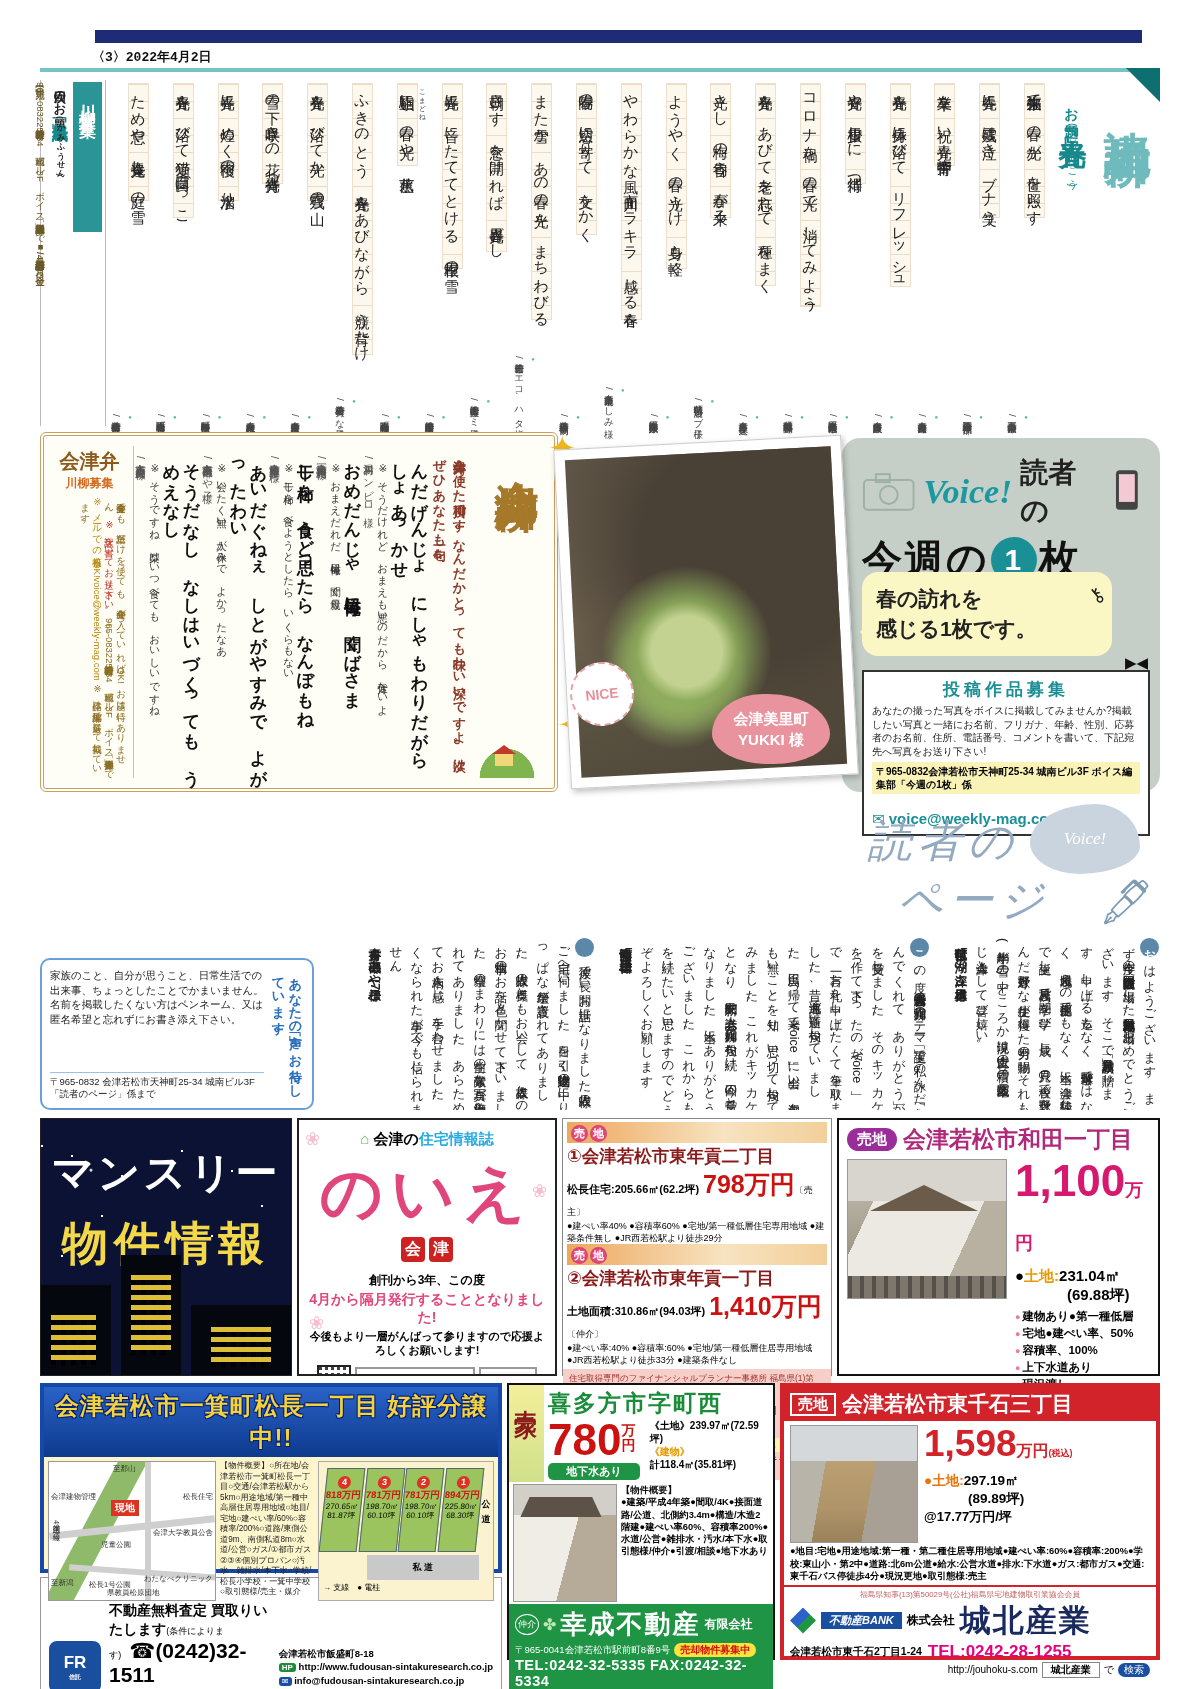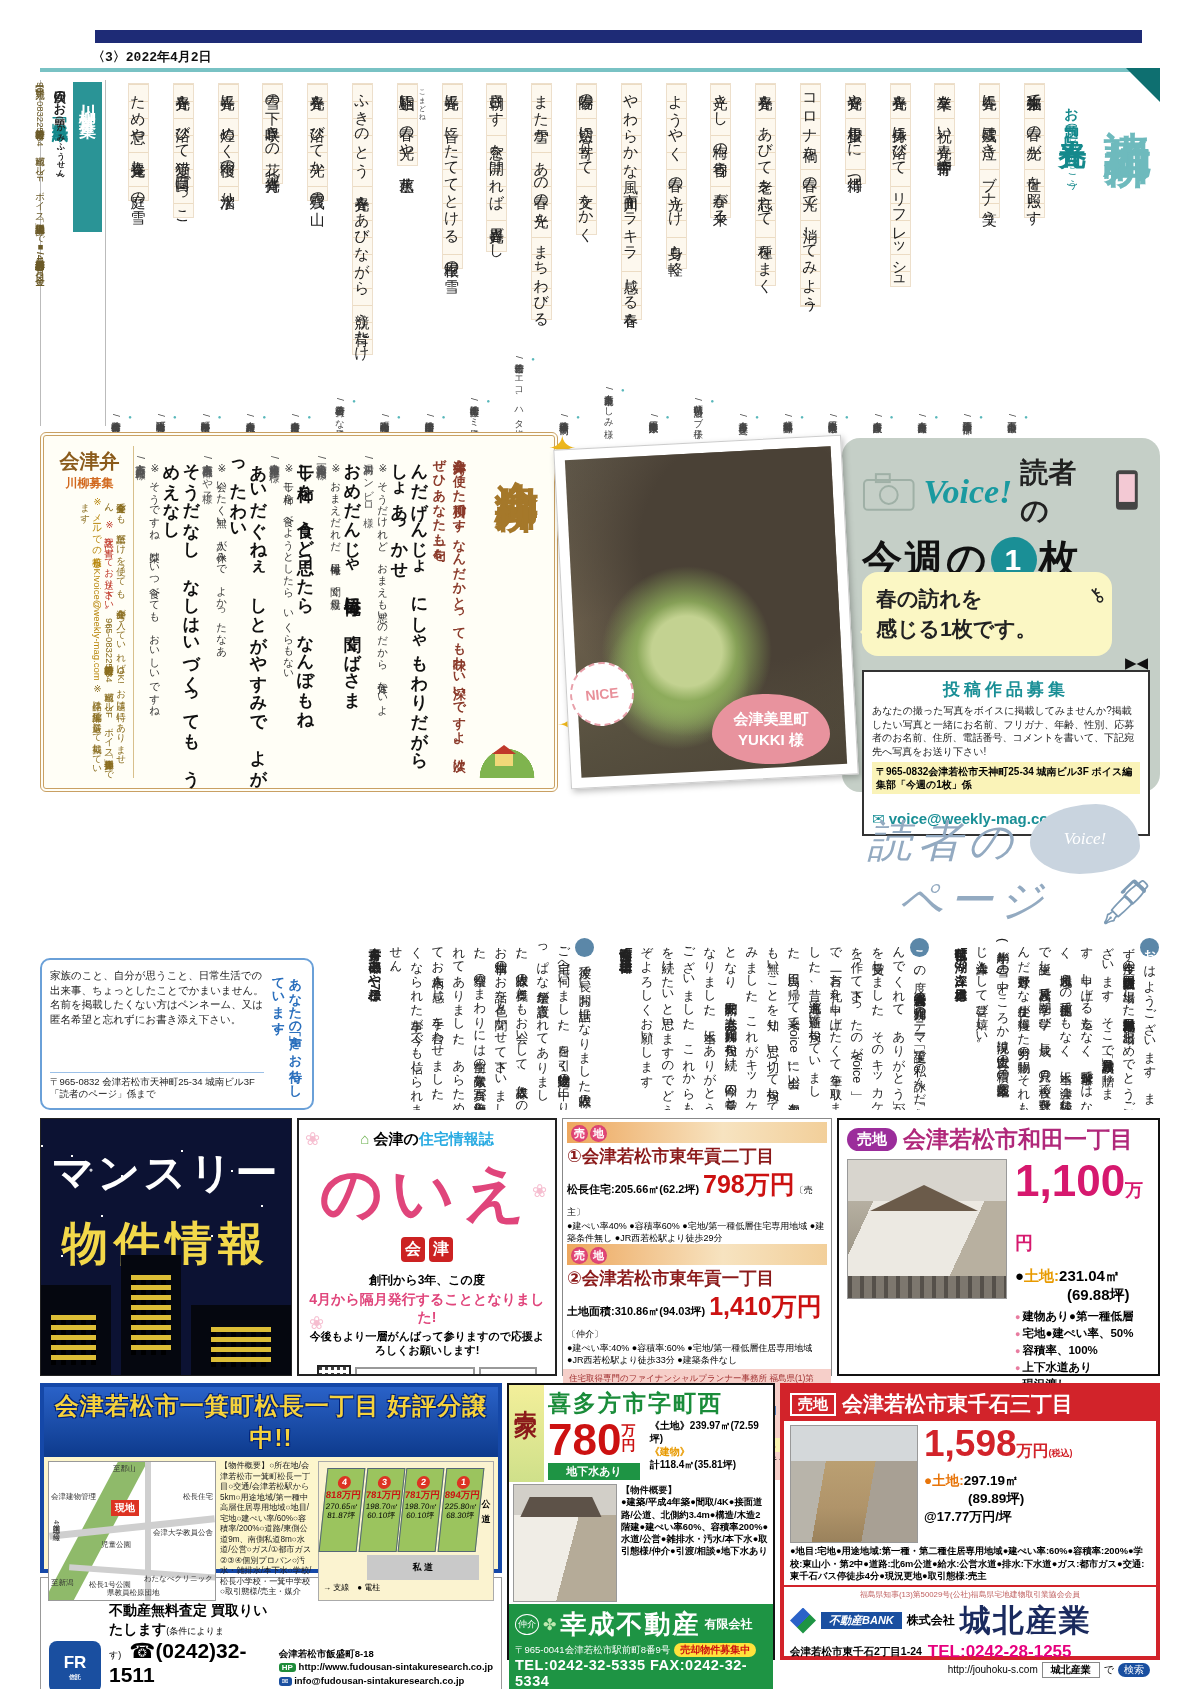--- a/index.html
+++ b/index.html
@@ -210,21 +210,21 @@
 
 
 .machi { width:268px; border:2px solid #111; background:#fff; display:flex; flex-direction:column; }
 .machi .top { display:flex; }
 .machi .uritag { writing-mode:vertical-rl; background:linear-gradient(#f3ef9a,#cfe08a); color:#8b1a1a; font-size:23px; font-weight:900; padding:6px 2px; letter-spacing:4px; }
 .machi .tr { flex:1; padding:2px 4px; }
 .machi .ttl { color:#1a8c3a; font-size:23px; font-weight:900; letter-spacing:2px; }
 .machi .prow { display:flex; align-items:flex-start; gap:3px; }
 .machi .pr { color:#cc1111; font-size:44px; font-weight:900; line-height:42px; }
 .machi .pu { color:#cc1111; font-size:14px; font-weight:900; line-height:15px; padding-top:4px; }
-.machi .well { background:#1e9444; color:#fff; font-size:11px; font-weight:900; text-align:center; border-radius:0; padding:1px 0; margin-top:2px; width:92px; }
+.machi .well { background:#1e9444; color:#fff; font-size:11px; font-weight:900; text-align:center; border-radius:5px; padding:1px 0; margin-top:2px; width:92px; }
 .machi .ld { font-size:10px; font-weight:bold; line-height:13px; }
 .machi .ld .o { color:#e89a00; }
 .machi .mid2 { display:flex; padding:2px 4px; gap:4px; flex:1; }
 .mphoto { width:104px; height:118px; border:1px solid #999; background:
   linear-gradient(#d2cfc8 0 26%, transparent 26%),
   linear-gradient(105deg, #f0ede6 55%, #b5ab98 55%),
   linear-gradient(#cac4b6,#908876); position:relative; }
 .mphoto::before { content:""; position:absolute; left:6%; top:10%; width:80%; height:18%; background:#5d5248; clip-path:polygon(0 100%,12% 0,88% 0,100% 100%); }
 .machi .out { flex:1; font-size:9.3px; line-height:12.3px; font-weight:bold; }
 .machi .out .oh { color:#111; }

